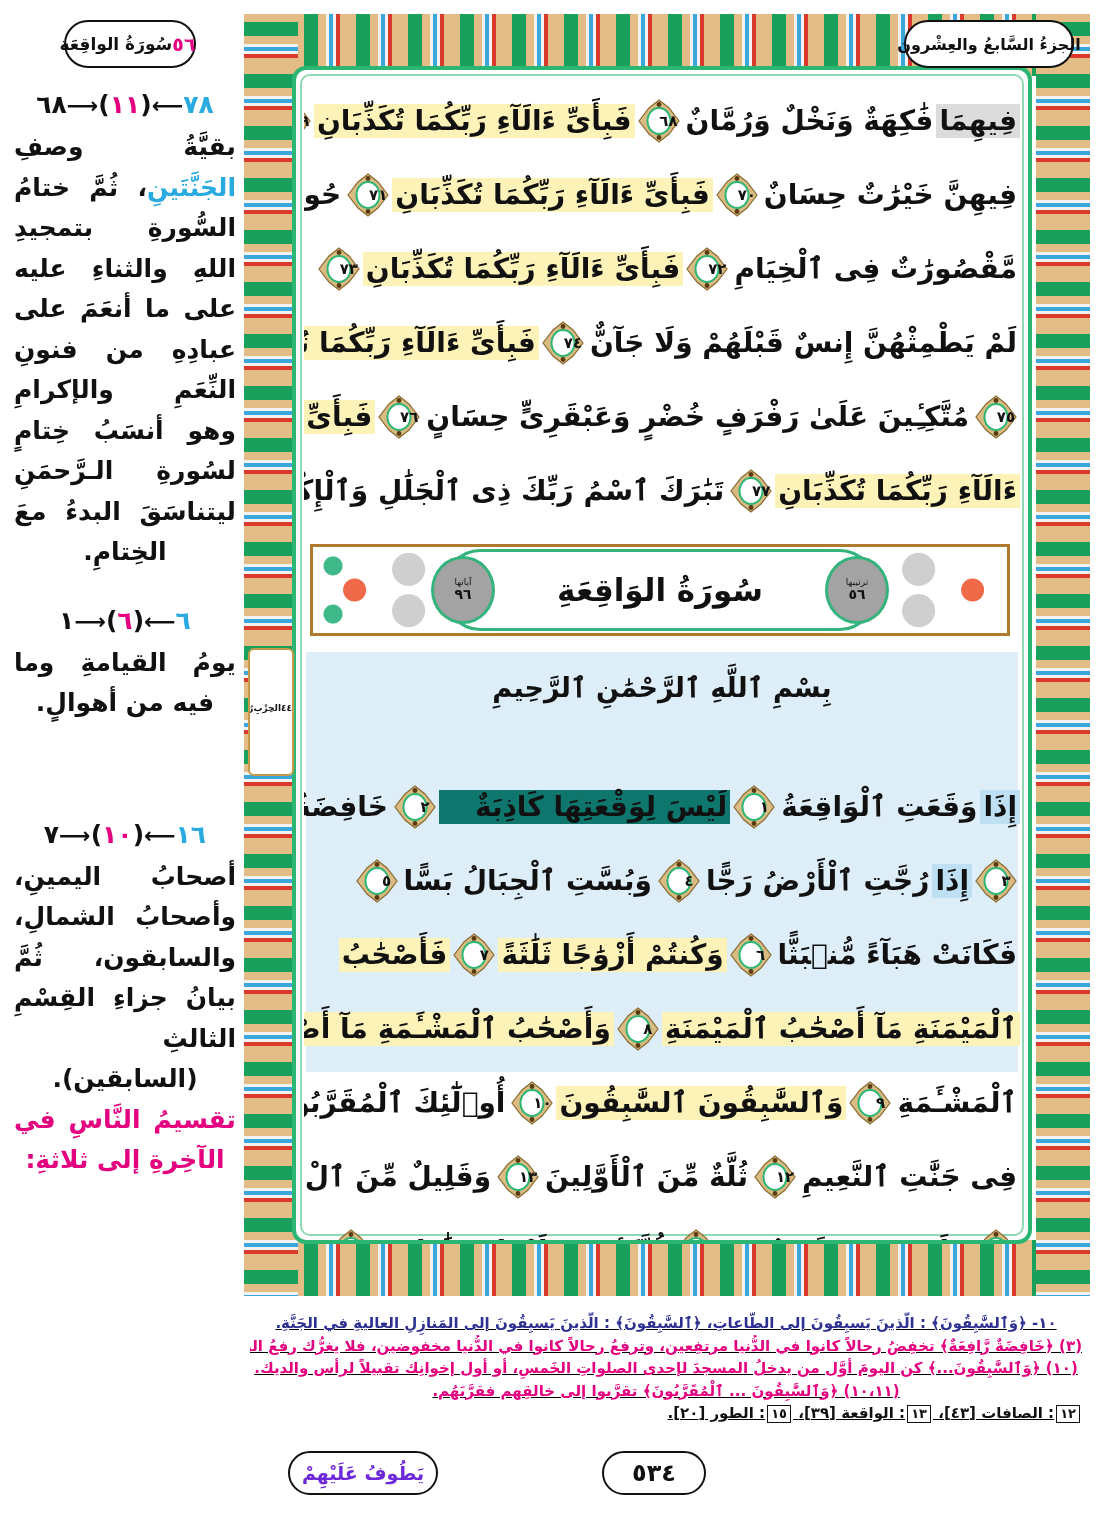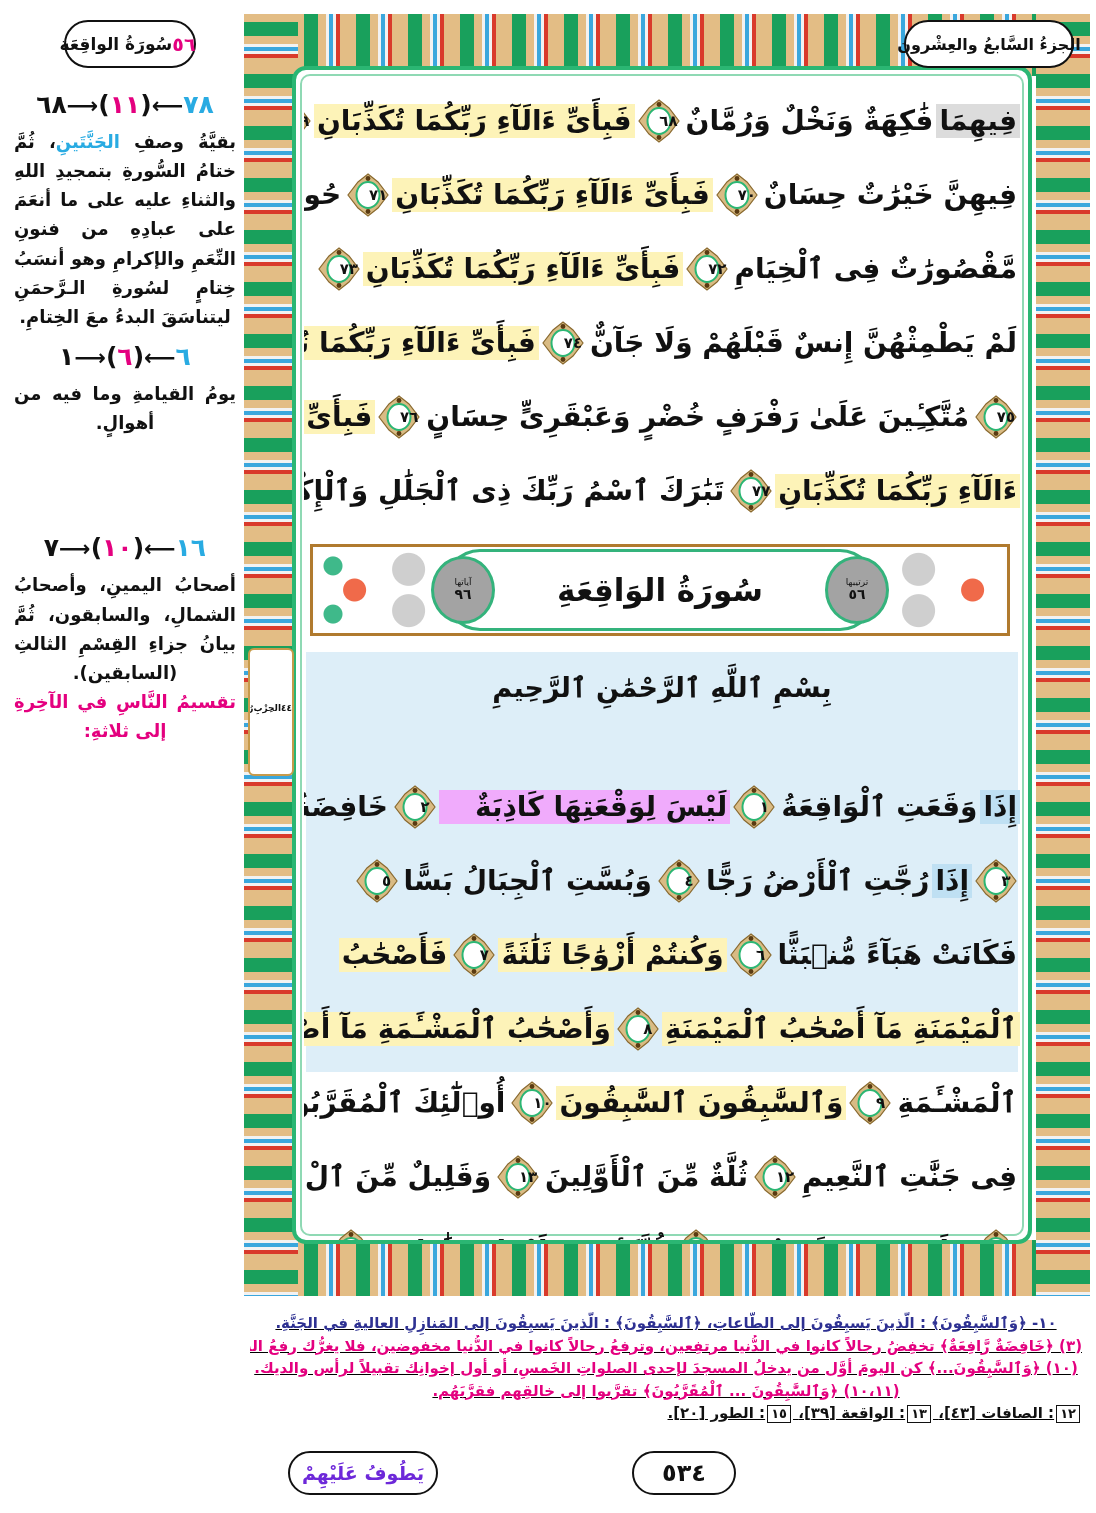--- a/index.html
+++ b/index.html
@@ -129,21 +129,21 @@
   }
   .qtext{
     font-size:28px;
     color:#111;
     line-height:1.1;
     letter-spacing:-0.5px;
     font-weight:600;
     padding:2px 3px;
   }
   .hl-yellow{background:#fdf3b8;}
-  .hl-pink{background:#f0abfc;padding-left:36px;}
+  .hl-pink{background:#0f766e;padding-left:36px;}
   .hl-blue{background:#bfe0f3;}
   .hl-grey{background:#dcdcdc;}
 
   .ayah-mark{
     display:inline-flex;
     align-items:center;justify-content:center;
     width:42px;height:44px;
     margin:0 3px;
     flex:0 0 auto;
     position:relative;
@@ -226,21 +226,21 @@
     direction:ltr;
     margin:4px 0 8px 0;
     white-space:nowrap;
   }
   .range .from{color:#111;}
   .range .to{color:#29abe2;}
   .range .cnt{color:#e4007f;}
   .range .par{color:#111;}
   .range .arrow{color:#111;font-size:22px;}
   .side-par{
-    font-size:18px;line-height:1.62;color:#111;font-weight:bold;
+    font-size:25px;line-height:1.62;color:#111;font-weight:bold;
     text-align:justify;text-align-last:center;direction:rtl;
     letter-spacing:-0.4px;
   }
   .side-par .cyan{color:#29abe2;}
   .side-par.pinkhead{color:#e4007f;}
   .blk{margin-bottom:4px;}
 
   
   .hizb{
     position:absolute;left:248px;top:648px;width:46px;height:128px;
@@ -255,21 +255,21 @@
       linear-gradient(180deg,#e8a33c 0 18%, #38b98c 18% 60%, #f0d9a8 60% 100%);
     clip-path:polygon(50% 0,62% 16%,78% 34%,72% 62%,86% 100%,14% 100%,28% 62%,22% 34%,38% 16%);
   }
   .hizb .lab{font-size:9px;color:#111;direction:rtl;text-align:center;line-height:1.1;font-weight:bold;}
 
   
   .foot-c{
     position:absolute;background:#fff;border:2px solid #111;border-radius:22px;
     display:flex;align-items:center;justify-content:center;z-index:9;
   }
-  #page-number-cartouche{left:632px;bottom:18px;width:100px;height:40px;}
+  #page-number-cartouche{left:602px;bottom:18px;width:100px;height:40px;}
   #page-number-cartouche span{font-size:24px;font-weight:bold;color:#111;}
   #catchword-cartouche{left:288px;bottom:18px;width:146px;height:40px;}
   #catchword-cartouche span{font-size:19px;font-weight:bold;color:#6d28d9;direction:rtl;letter-spacing:-1px;}
 
   
   .notes{
     position:absolute;left:250px;right:14px;top:1312px;
     direction:rtl;text-align:right;text-decoration:underline;
   }
   .note{
@@ -641,21 +641,21 @@
   </div>
 
   <div class="hizb">
     <div class="lamp"></div>
     <div class="lab">رُبعُ</div>
     <div class="lab">الحِزْبِ</div>
     <div class="lab">٤٤</div>
   </div>
 
   <div class="sidebar" id="sidebar">
-      <div class="blk" style="margin-bottom: 11px;">
+      <div class="blk" style="margin-bottom: 33px;">
         <div class="range"><span class="to">٧٨</span><span class="arrow">⟵</span><span class="par">(</span><span class="cnt">١١</span><span class="par">)</span><span class="arrow">⟶</span><span class="from">٦٨</span></div>
         <div class="side-par">بقيَّةُ وصفِ <span class="cyan">الجَنَّتَينِ</span>، ثُمَّ ختامُ السُّورةِ بتمجيدِ اللهِ والثناءِ عليه على ما أنعَمَ على عبادِهِ من فنونِ النِّعَمِ والإكرامِ وهو أنسَبُ خِتامٍ لسُورةِ الـرَّحمَنِ ليتناسَقَ البدءُ معَ الخِتامِ.</div>
       </div>
       <div class="blk" style="margin-bottom: 96px;">
         <div class="range"><span class="to">٦</span><span class="arrow">⟵</span><span class="par">(</span><span class="cnt">٦</span><span class="par">)</span><span class="arrow">⟶</span><span class="from">١</span></div>
         <div class="side-par">يومُ القيامةِ وما فيه من أهوالٍ.</div>
       </div>
       <div class="blk">
         <div class="range"><span class="to">١٦</span><span class="arrow">⟵</span><span class="par">(</span><span class="cnt">١٠</span><span class="par">)</span><span class="arrow">⟶</span><span class="from">٧</span></div>
         <div class="side-par">أصحابُ اليمينِ، وأصحابُ الشمالِ، والسابقون، ثُمَّ بيانُ جزاءِ القِسْمِ الثالثِ (السابقين).</div>

